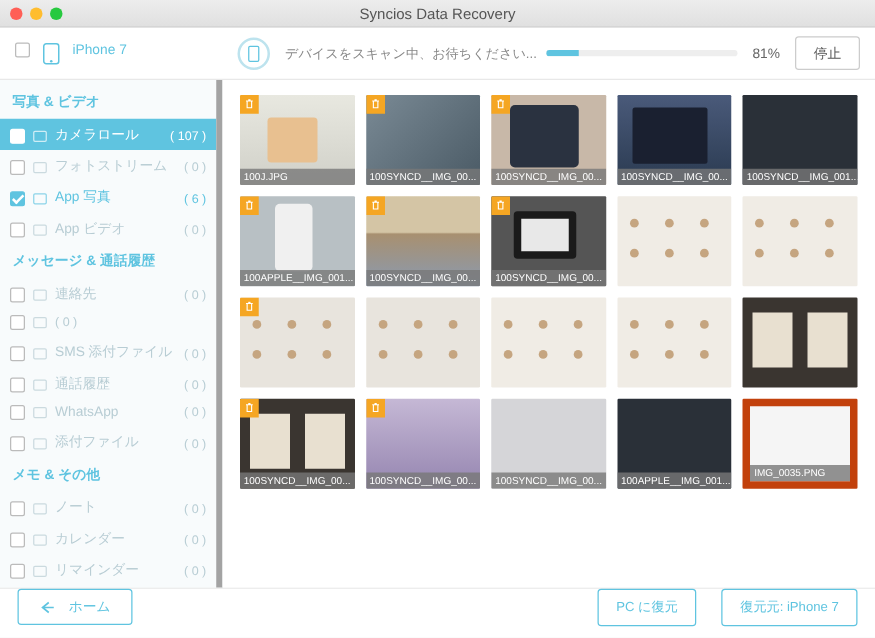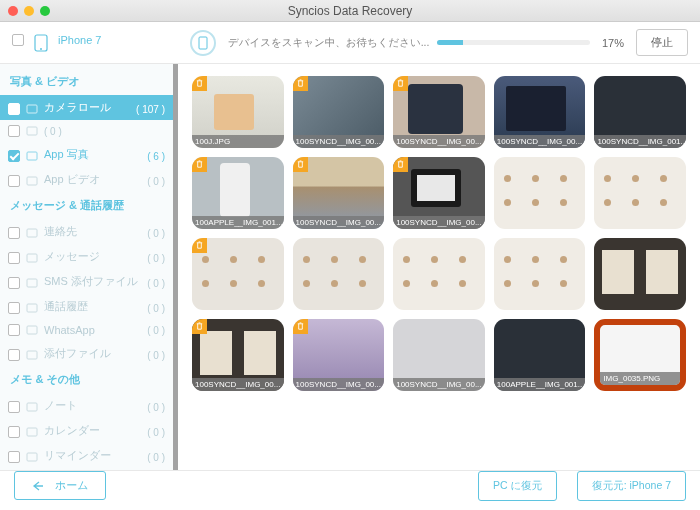--- a/index.html
+++ b/index.html
@@ -25,21 +25,21 @@
 .shead{padding:6px 10px;color:#5fc4e0;font-weight:600;font-size:11px}
 .sitem{display:flex;align-items:flex-end;padding:5px 8px;gap:6px;color:#b8cdd4;font-size:10.5px}
 .sitem.act{background:#5fc4e0;color:#fff}
 .sitem.act .chk{background:#fff;border-color:#fff}
 .sitem.on{color:#5fc4e0}
 .sitem .ic{width:12px;height:12px;opacity:.7}
 .sitem .lbl{flex:1}
 .sitem .cnt{font-size:10px}
 .content{flex:1;background:#fff;padding:12px 14px;overflow-y:auto}
 .grid{display:grid;grid-template-columns:repeat(5,1fr);gap:9px}
-.thumb{position:relative;height:72px;background:#ddd;overflow:hidden;border-radius:11px}
+.thumb{position:relative;height:72px;background:#ddd;overflow:hidden;border-radius:1px}
 .thumb .del{position:absolute;top:0;left:0;width:15px;height:15px;background:#f5a623;display:flex;align-items:center;justify-content:center}
 .thumb .del svg{width:9px;height:9px}
 .thumb .cap{position:absolute;bottom:0;left:0;right:0;background:rgba(120,120,120,.8);color:#fff;font-size:8px;padding:2px 3px;white-space:nowrap;overflow:hidden}
 .footer{height:40px;background:#fff;border-top:1px solid #e8e8e8;display:flex;align-items:flex-start;padding:0 14px}
 .homebtn{display:flex;align-items:center;gap:10px;padding:6px 16px;border:1px solid #5fc4e0;border-radius:3px;color:#5fc4e0;cursor:pointer}
 .spacer{flex:1}
 .fbtn{padding:7px 14px;border:1px solid #5fc4e0;border-radius:3px;color:#5fc4e0;margin-left:20px;cursor:pointer;font-size:10.5px}
 
 .t1{background:linear-gradient(#e8e8e0,#d0d0c8)}
 .t1::before{content:"";position:absolute;left:22px;top:18px;width:40px;height:36px;background:#e8c090;border-radius:3px}
@@ -91,40 +91,41 @@
   </div>
   <div class="scanic">
     <svg width="14" height="14">
         <rect x="3" y="1" width="8" height="12" rx="1" fill="none" stroke="#5fc4e0"></rect>
       </svg>
   </div>
   <span class="scantxt">デバイスをスキャン中、お待ちください...</span>
   <div class="pbar">
       <div class="pfill" id="pfill" style="width: 17%;"></div>
     </div>
-  <span class="pct">17%</span>
+  <span class="pct">81%</span>
   <div class="stopbtn">停止</div>
 </div>
 
 <div class="main">
   <div class="sidebar" id="sidebar">
       <div class="shead">写真 &amp; ビデオ</div>
       <div class="sitem act">
         <span class="chk on"></span>
         <svg class="ic" viewBox="0 0 12 12">
           <rect x="1" y="2" width="10" height="8" rx="1" fill="none" stroke="currentColor"></rect>
         </svg>
         <span class="lbl">カメラロール</span>
         <span class="cnt">( 107 )</span>
       </div>
       <div class="sitem">
         <span class="chk"></span>
         <svg class="ic" viewBox="0 0 12 12">
           <rect x="1" y="2" width="10" height="8" rx="1" fill="none" stroke="currentColor"></rect>
         </svg>
+        <span class="lbl">フォトストリーム</span>
         <span class="cnt">( 0 )</span>
       </div>
       <div class="sitem on">
         <span class="chk on"></span>
         <svg class="ic" viewBox="0 0 12 12">
           <rect x="1" y="2" width="10" height="8" rx="1" fill="none" stroke="currentColor"></rect>
         </svg>
         <span class="lbl">App 写真</span>
         <span class="cnt">( 6 )</span>
       </div>
@@ -143,21 +144,20 @@
           <rect x="1" y="2" width="10" height="8" rx="1" fill="none" stroke="currentColor"></rect>
         </svg>
         <span class="lbl">連絡先</span>
         <span class="cnt">( 0 )</span>
       </div>
       <div class="sitem">
         <span class="chk"></span>
         <svg class="ic" viewBox="0 0 12 12">
           <rect x="1" y="2" width="10" height="8" rx="1" fill="none" stroke="currentColor"></rect>
         </svg>
-        <span class="lbl">メッセージ</span>
         <span class="cnt">( 0 )</span>
       </div>
       <div class="sitem">
         <span class="chk"></span>
         <svg class="ic" viewBox="0 0 12 12">
           <rect x="1" y="2" width="10" height="8" rx="1" fill="none" stroke="currentColor"></rect>
         </svg>
         <span class="lbl">SMS 添付ファイル</span>
         <span class="cnt">( 0 )</span>
       </div>

